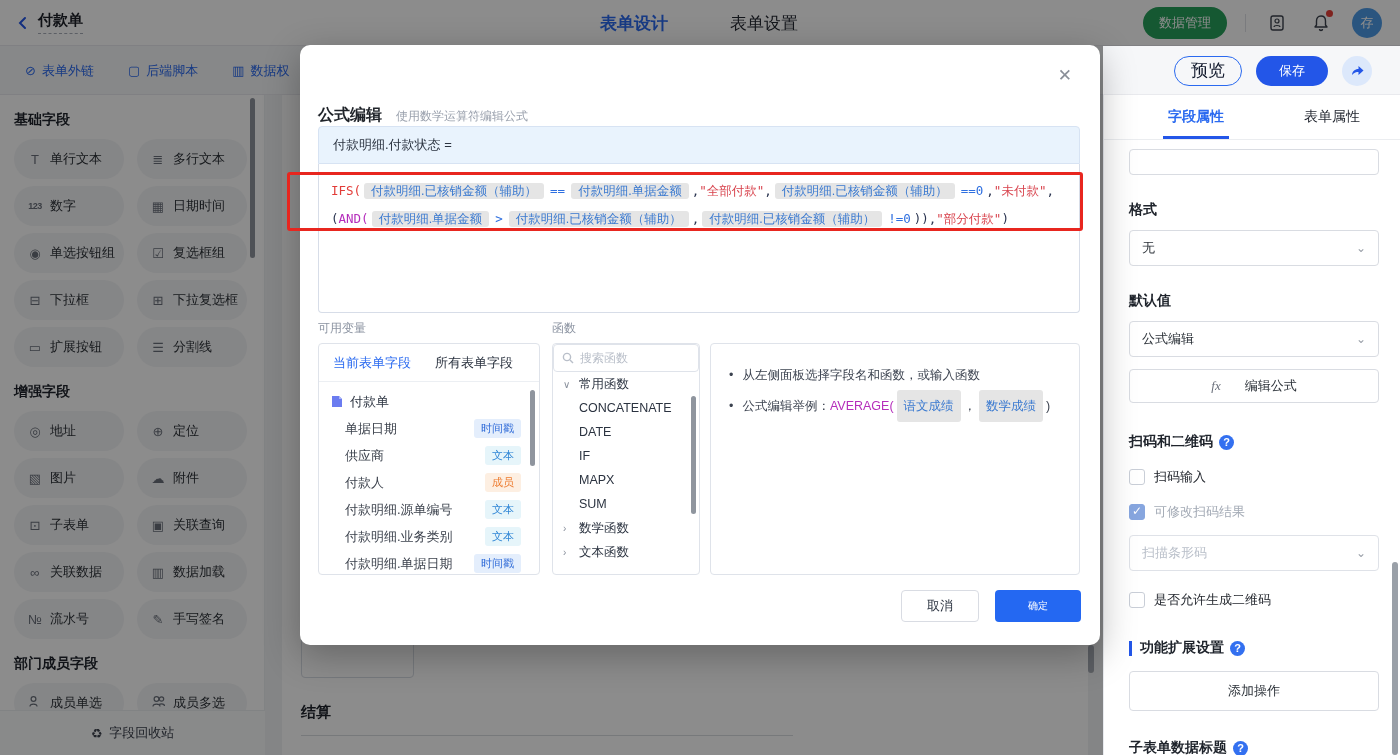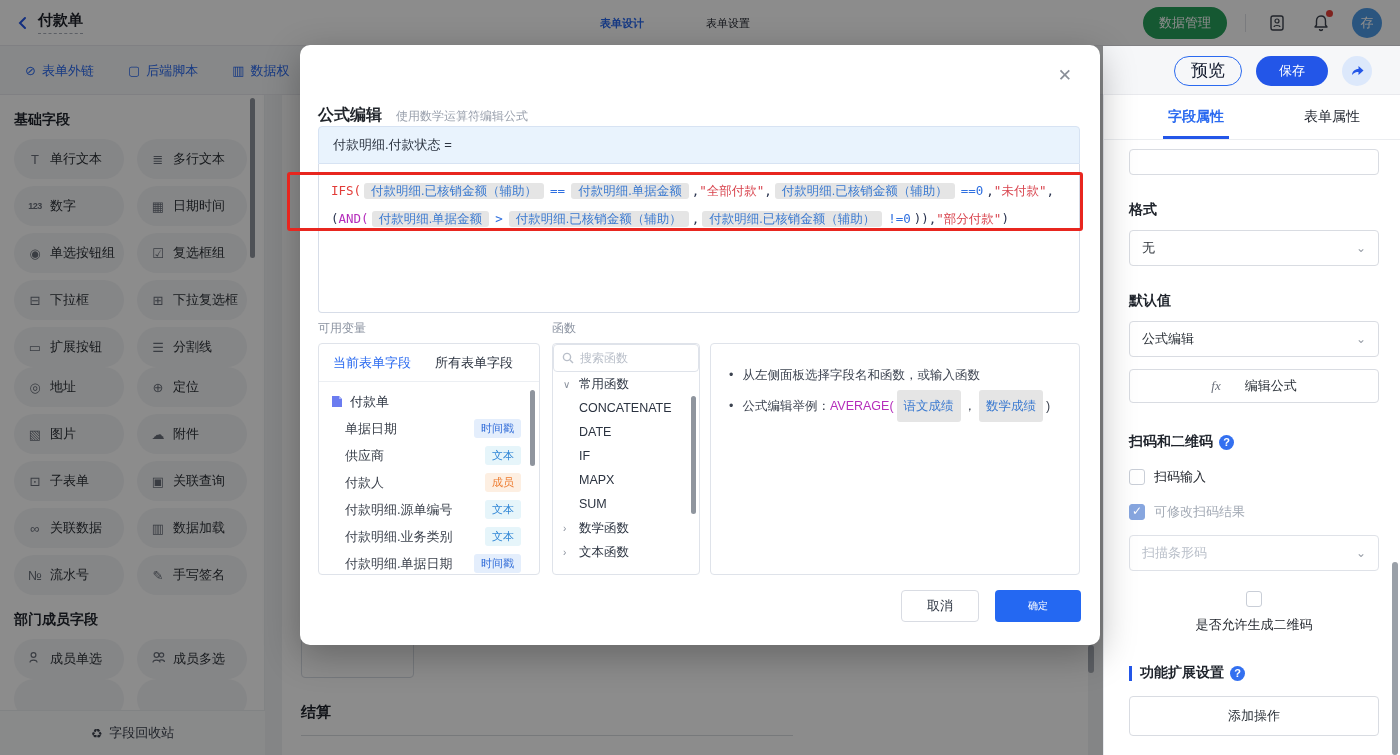--- a/index.html
+++ b/index.html
@@ -5,21 +5,21 @@
   * { margin:0; padding:0; box-sizing:border-box; }
   html,body { width:1400px; height:755px; overflow:hidden; }
   body { font-family:"Liberation Sans","DejaVu Sans",sans-serif; color:#23272e; }
   #app { position:relative; width:1400px; height:755px; background:#f1f2f5; overflow:hidden; }
 
   
   .topbar { position:absolute; left:0; top:0; width:1400px; height:46px; background:#fff; border-bottom:1px solid #e9eaee; z-index:10; }
   .back-wrap { position:absolute; left:16px; top:11px; display:flex; align-items:center; gap:8px; cursor:pointer; }
   .back-title { font-size:15px; font-weight:700; color:#1c1f27; border-bottom:1px dashed #a8aeb8; padding-bottom:3px; }
   .top-tabs { position:absolute; left:600px; top:0; height:46px; display:flex; gap:62px; align-items:center; }
-  .top-tab { font-size:11px; color:#262a33; cursor:pointer; }
+  .top-tab { font-size:17px; color:#262a33; cursor:pointer; }
   .top-tab.active { color:#2a6af0; font-weight:600; }
   .top-right { position:absolute; right:18px; top:0; height:46px; display:flex; align-items:center; gap:18px; }
   .btn-green { background:#27a05c; color:#fff; font-size:13px; border:none; border-radius:16px; padding:7px 16px; cursor:pointer; }
   .v-div { width:1px; height:18px; background:#dfe1e6; }
   .icon-btn { width:26px; height:26px; display:flex; align-items:center; justify-content:center; cursor:pointer; position:relative; }
   .red-dot { position:absolute; top:0px; right:1px; width:7px; height:7px; border-radius:50%; background:#e8403a; }
   .avatar { width:30px; height:30px; border-radius:50%; background:#4e9ce8; color:#fff; font-size:13px; display:flex; align-items:center; justify-content:center; cursor:pointer; }
 
   
   .toolbar { position:absolute; left:0; top:46px; width:1400px; height:49px; background:#f6f7f9; border-bottom:1px solid #e9eaee; z-index:5; }
@@ -231,20 +231,21 @@
           </div>
           <div class="pill">
             <span class="pic">▭</span>
             <span>扩展按钮</span>
           </div>
           <div class="pill">
             <span class="pic">☰</span>
             <span>分割线</span>
           </div>
         </div>
+        <div class="sb-title">增强字段</div>
         <div class="sb-grid">
           <div class="pill">
             <span class="pic">◎</span>
             <span>地址</span>
           </div>
           <div class="pill">
             <span class="pic">⊕</span>
             <span>定位</span>
           </div>
           <div class="pill">
@@ -359,21 +360,21 @@
         <span>扫码输入</span>
       </div>
       <div class="cb-row disabled">
         <span class="cb checked"></span>
         <span>可修改扫码结果</span>
       </div>
       <div class="p-select disabled" style="margin-top:14px;">
         <span>扫描条形码</span>
         <span class="chev">⌄</span>
       </div>
-      <div class="cb-row" style="margin-top:20px;flex-direction:column;">
+      <div class="cb-row" style="margin-top:20px;">
         <span class="cb"></span>
         <span>是否允许生成二维码</span>
       </div>
       <div class="sec-bar">
         <span class="blue-bar"></span>
         <span class="sec-title">
             <span>功能扩展设置</span>
             <span class="qmark"></span>
           </span>
       </div>

